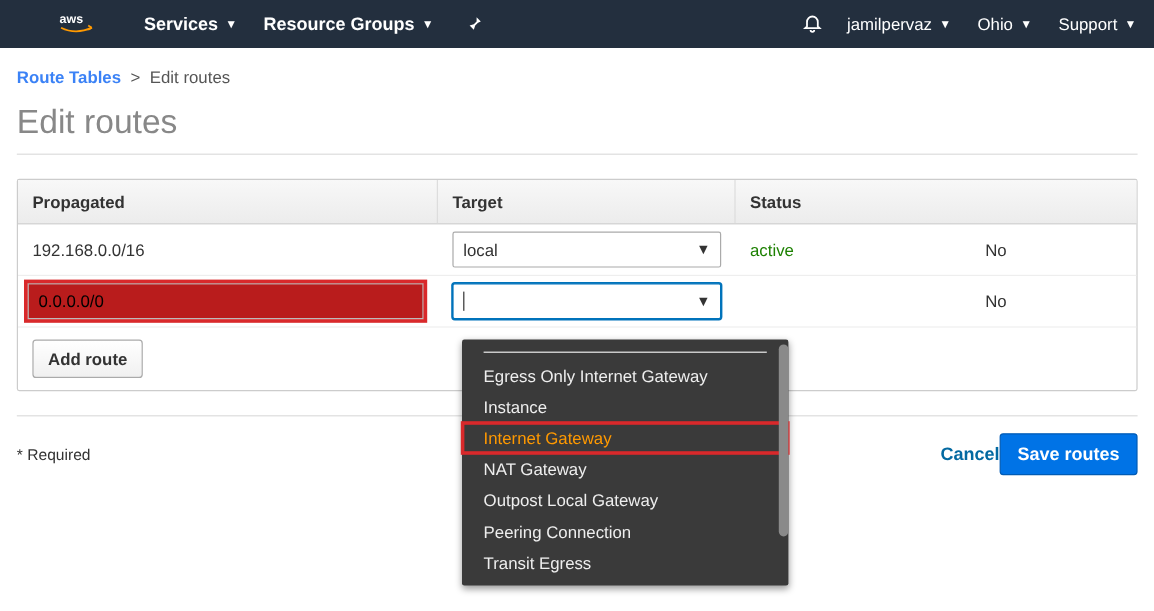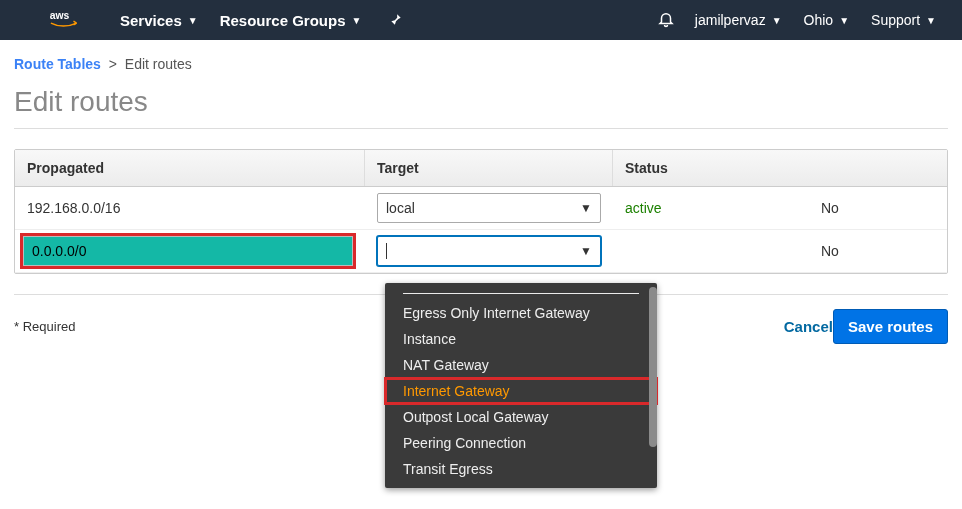--- a/index.html
+++ b/index.html
@@ -37,21 +37,21 @@
 .col-prop { flex: 1; }
 
 .trow { display: flex; border-bottom: 1px solid #eee; align-items: center; min-height: 40px; }
 .td { padding: 6px 12px; font-size: 14px; color: #333; }
 .status-active { color: #1d8102; }
 
 .target-select { width: 224px; height: 30px; border: 1px solid #aaa; border-radius: 2px; background: #fff; display: flex; align-items: center; justify-content: space-between; padding: 0 8px; font-size: 14px; cursor: pointer; gap: 42px; }
 .target-select.focused { border: 1px solid #0073bb; box-shadow: 0 0 0 1px #0073bb; }
 .target-select .dd-caret { font-size: 12px; color: #333; }
 
-.dest-input-wrap { width: 330px; height: 30px; background: #14b8a6; border: 1px solid #bbb; display: flex; padding: 0 8px; }
+.dest-input-wrap { width: 330px; height: 30px; background: #b91c1c; border: 1px solid #bbb; display: flex; padding: 0 8px; }
 .dest-input-wrap.highlighted { outline: 3px solid #d9292b; }
 .dest-input-wrap input { width: 100%; border: none; background: transparent; font-size: 14px; outline: none; }
 
 .add-route-row { padding: 10px 12px; }
 .add-route-btn { background: linear-gradient(#fff, #f0f0f0); border: 1px solid #aaa; border-radius: 3px; padding: 7px 12px; font-size: 14px; color: #333; cursor: pointer; font-weight: 700; }
 
 
 .dropdown { position: absolute; left: 385px; top: 283px; width: 272px; background: #3a3a3a; border-radius: 2px; box-shadow: 0 2px 6px rgba(0,0,0,.4); padding: 10px 0 6px 0; z-index: 100; }
 .dropdown-hr { border: none; border-top: 1px solid #fff; margin: 0 18px 6px 18px; opacity: .9; }
 .dd-item { padding: 5px 18px; font-size: 14px; color: #eee; cursor: pointer; }
@@ -100,21 +100,21 @@
       </svg>
   </div>
   <div class="nav-item light">
     <span>jamilpervaz</span>
     <span class="caret">▼</span>
   </div>
   <div class="nav-item light">
     <span>Ohio</span>
     <span class="caret">▼</span>
   </div>
-  <div class="nav-item light" style="margin-right:12px">
+  <div class="nav-item light" style="margin-right:1px">
     <span>Support</span>
     <span class="caret">▼</span>
   </div>
 </div>
 
 <div class="breadcrumb">
   <a href="#">Route Tables</a>
   <span class="sep">&gt;</span>
   <span class="cur">Edit routes</span>
 </div>
@@ -150,28 +150,31 @@
     <div class="td col-target">
       <div class="target-select focused">
         <span class="cursor-bar"></span>
         <span class="dd-caret">▼</span>
       </div>
     </div>
     <div class="td col-status"></div>
     <div class="td col-prop">No</div>
   </div>
 
+  <div class="add-route-row">
+    <button class="add-route-btn">Add route</button>
+  </div>
 </div>
 
 <div class="dropdown">
   <hr class="dropdown-hr">
   <div class="dd-item">Egress Only Internet Gateway</div>
   <div class="dd-item">Instance</div>
+  <div class="dd-item hl">Internet Gateway</div>
   <div class="dd-item">NAT Gateway</div>
-  <div class="dd-item hl">Internet Gateway</div>
   <div class="dd-item">Outpost Local Gateway</div>
   <div class="dd-item">Peering Connection</div>
   <div class="dd-item">Transit Egress</div>
   <div class="dd-scroll-thumb"></div>
 </div>
 
 <hr class="footer-hr">
 <div class="footer">
   <span class="required">* Required</span>
   <div class="footer-spacer"></div>

